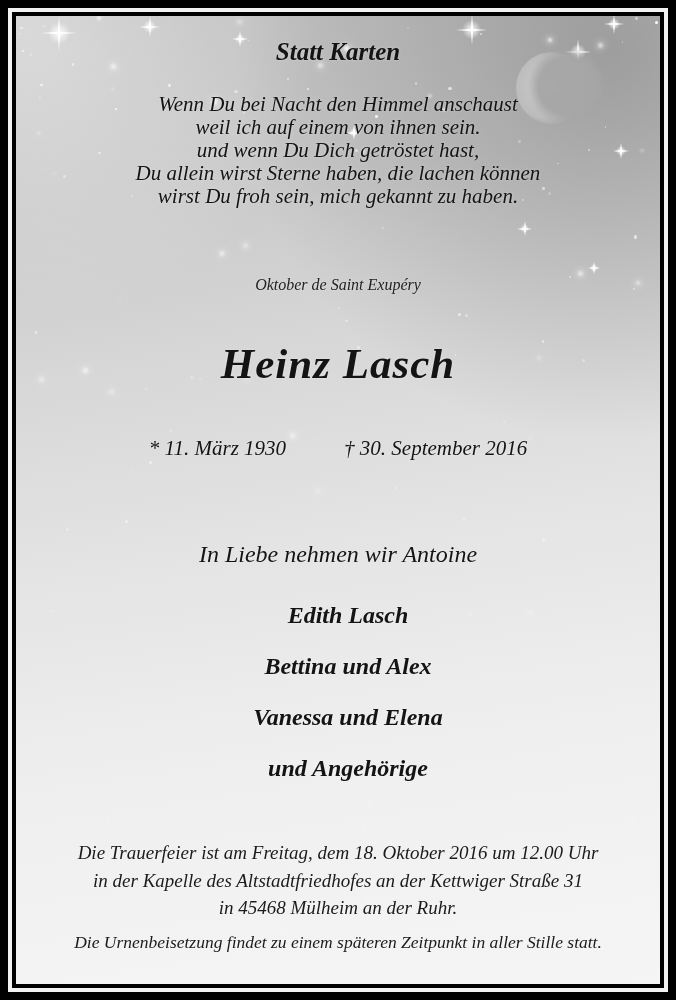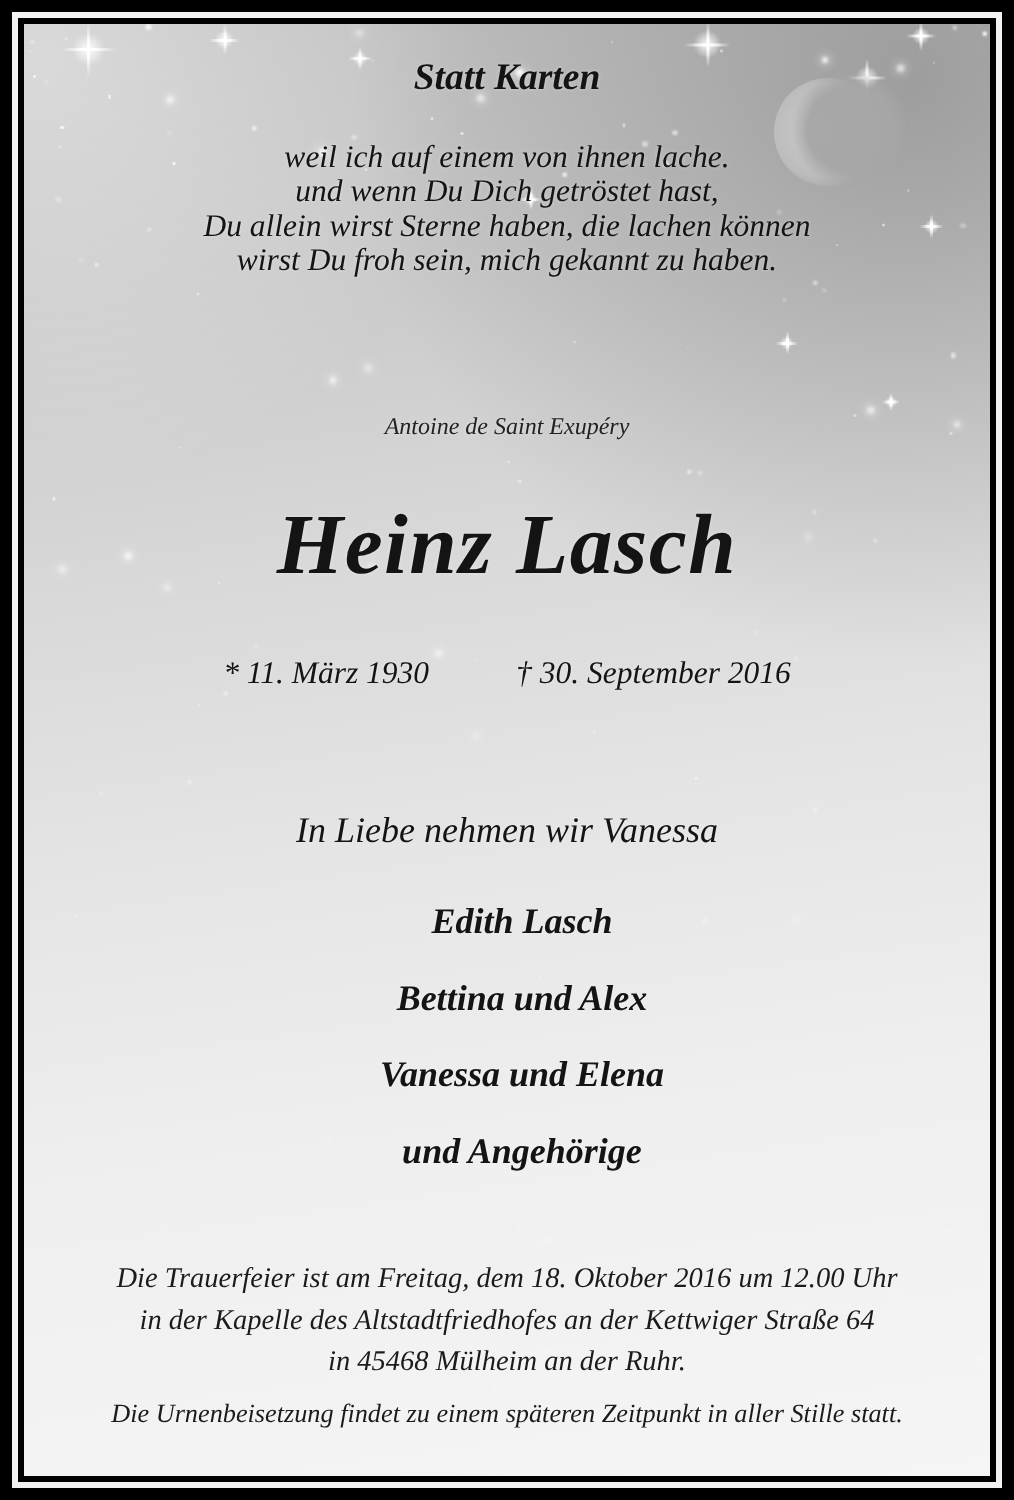--- a/index.html
+++ b/index.html
@@ -44,21 +44,21 @@
     background: radial-gradient(circle, rgba(166,166,166,0.97) 52%, rgba(166,166,166,0) 71%);
     filter: blur(1px); }
 
   
   .tx { position: absolute; left: 0; right: 0; text-align: center; font-style: italic;
         text-shadow: 0 0 3px rgba(255,255,255,0.35); z-index: 2; }
 
   .pre-title   { top: 23px;  font-size: 25px; line-height: 26px; font-weight: 700; }
   .poem        { top: 77px;  font-size: 21px; line-height: 23px; }
   .attribution { top: 260px; font-size: 16px; line-height: 18px; color: #222; }
-  .name        { top: 317px; font-size: 57px; line-height: 62px; font-weight: 700; letter-spacing: 1px; }
+  .name        { top: 317px; font-size: 43px; line-height: 62px; font-weight: 700; letter-spacing: 1px; }
   .dates       { top: 420px; font-size: 21px; line-height: 24px;
                  display: flex; justify-content: center; gap: 58px; }
   .intro       { top: 525px; font-size: 24px; line-height: 26px; }
   .mourners    { top: 586px; font-size: 24px; font-weight: 700; }
   .mourner     { line-height: 27px; margin-bottom: 24px; margin-left: 20px; }
   .service     { top: 823px; font-size: 19px; line-height: 27.5px; color: #1b1b1b; }
   .interment   { top: 916px; font-size: 17.5px; line-height: 20px; color: #1b1b1b; }
 </style>
 </head>
 <body>
@@ -202,47 +202,48 @@
           </div>
         <div class="moon">
           <span class="disc"></span>
           <span class="shade"></span>
         </div>
       </div>
 
       <div class="tx pre-title">Statt Karten</div>
 
       <div class="tx poem">
-        <div>weil ich auf einem von ihnen lache.</div>
+        <div>Wenn Du bei Nacht den Himmel anschaust</div>
+        <div>weil ich auf einem von ihnen sein.</div>
         <div>und wenn Du Dich getröstet hast,</div>
         <div>Du allein wirst Sterne haben, die lachen können</div>
         <div>wirst Du froh sein, mich gekannt zu haben.</div>
       </div>
 
-      <div class="tx attribution">Antoine de Saint Exupéry</div>
+      <div class="tx attribution">Oktober de Saint Exupéry</div>
 
       <div class="tx name">Heinz Lasch</div>
 
       <div class="tx dates">
         <span>* 11. März 1930</span>
         <span>† 30. September 2016</span>
       </div>
 
-      <div class="tx intro">In Liebe nehmen wir Vanessa</div>
+      <div class="tx intro">In Liebe nehmen wir Antoine</div>
 
       <div class="tx mourners">
         <div class="mourner">Edith Lasch</div>
         <div class="mourner">Bettina und Alex</div>
         <div class="mourner">Vanessa und Elena</div>
         <div class="mourner">und Angehörige</div>
       </div>
 
       <div class="tx service">
         <div>Die Trauerfeier ist am Freitag, dem 18. Oktober 2016 um 12.00 Uhr</div>
-        <div>in der Kapelle des Altstadtfriedhofes an der Kettwiger Straße 64</div>
+        <div>in der Kapelle des Altstadtfriedhofes an der Kettwiger Straße 31</div>
         <div>in 45468 Mülheim an der Ruhr.</div>
       </div>
 
       <div class="tx interment">Die Urnenbeisetzung findet zu einem späteren Zeitpunkt in aller Stille statt.</div>
 
     </div>
   </div>
 </div>
 
 </body></html>

